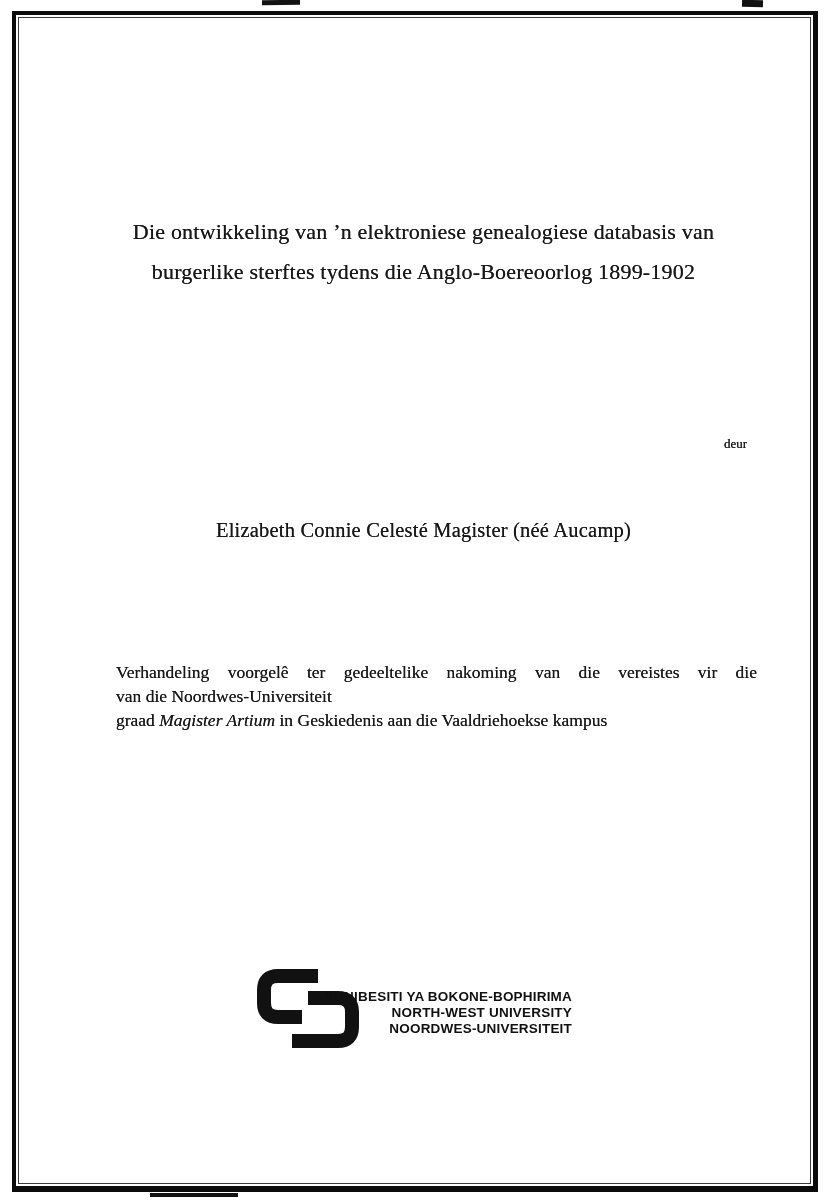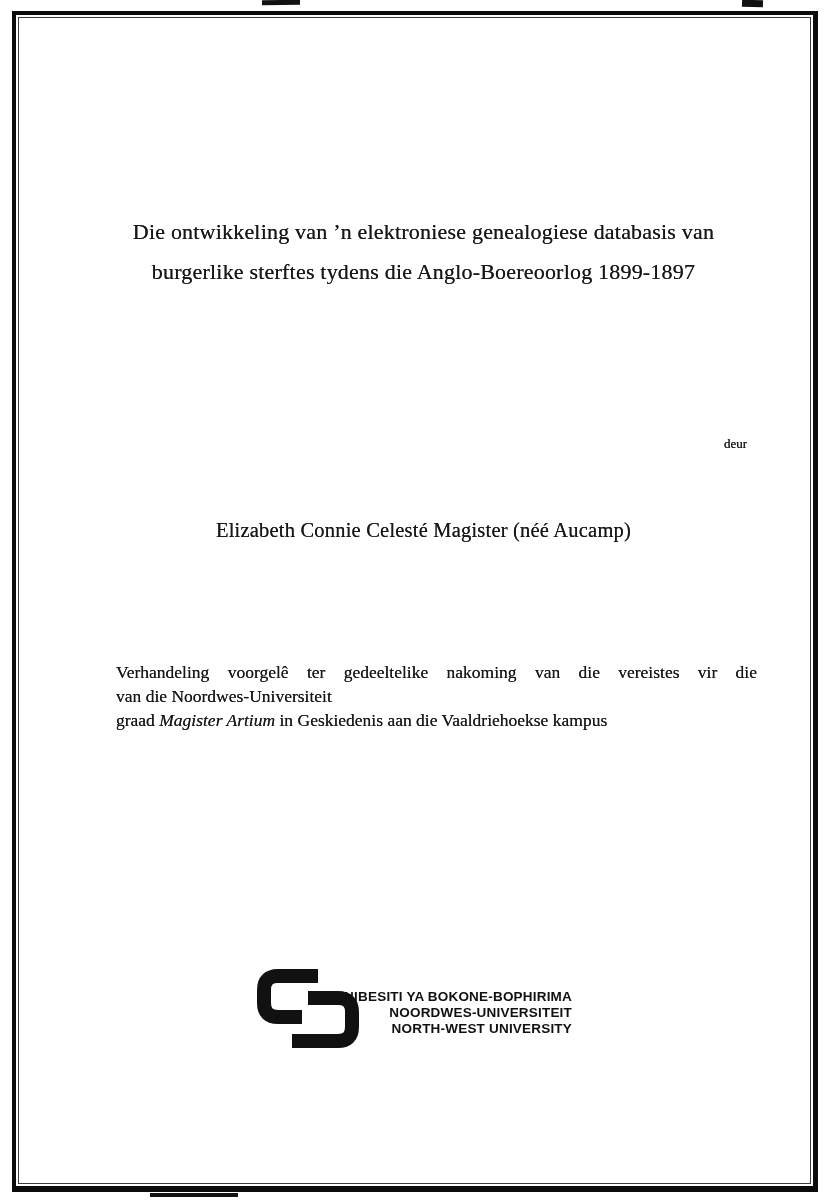--- a/index.html
+++ b/index.html
@@ -72,39 +72,39 @@
   <div class="frame">
     <div class="frame-inner"></div>
   </div>
 
   <div class="artifact a1"></div>
   <div class="artifact a2"></div>
   <div class="artifact a3"></div>
 
   <div class="title-block">
     <div>Die ontwikkeling van ’n elektroniese genealogiese databasis van</div>
-    <div>burgerlike sterftes tydens die Anglo-Boereoorlog 1899-1897</div>
+    <div>burgerlike sterftes tydens die Anglo-Boereoorlog 1899-1902</div>
   </div>
 
   <div class="byline">deur</div>
 
   <div class="author">Elizabeth Connie Celesté Magister (néé Aucamp)</div>
 
   <div class="statement">
     <div class="just">Verhandeling voorgelê ter gedeeltelike nakoming van die vereistes vir die</div>
     <div>van die Noordwes-Universiteit</div>
     <div><span>graad </span><span class="it">Magister Artium</span><span> in Geskiedenis aan die Vaaldriehoekse kampus</span></div>
   </div>
 
 
   <div class="logo">
     <svg width="104" height="84" viewBox="0 0 104 84">
       <path d="M 62 9 H 22 Q 8 9 8 23 V 36 Q 8 50 22 50 H 46" fill="none" stroke="#111111" stroke-width="14"></path>
       <path d="M 36 74 H 82 Q 96 74 96 60 V 45 Q 96 31 82 31 H 52" fill="none" stroke="#111111" stroke-width="14"></path>
     </svg>
     <div class="logo-text">
       <div>YUNIBESITI YA BOKONE-BOPHIRIMA</div>
+      <div>NORTH-WEST UNIVERSITY</div>
       <div>NOORDWES-UNIVERSITEIT</div>
-      <div>NORTH-WEST UNIVERSITY</div>
     </div>
   </div>
 
 </div>
 
 </body></html>

